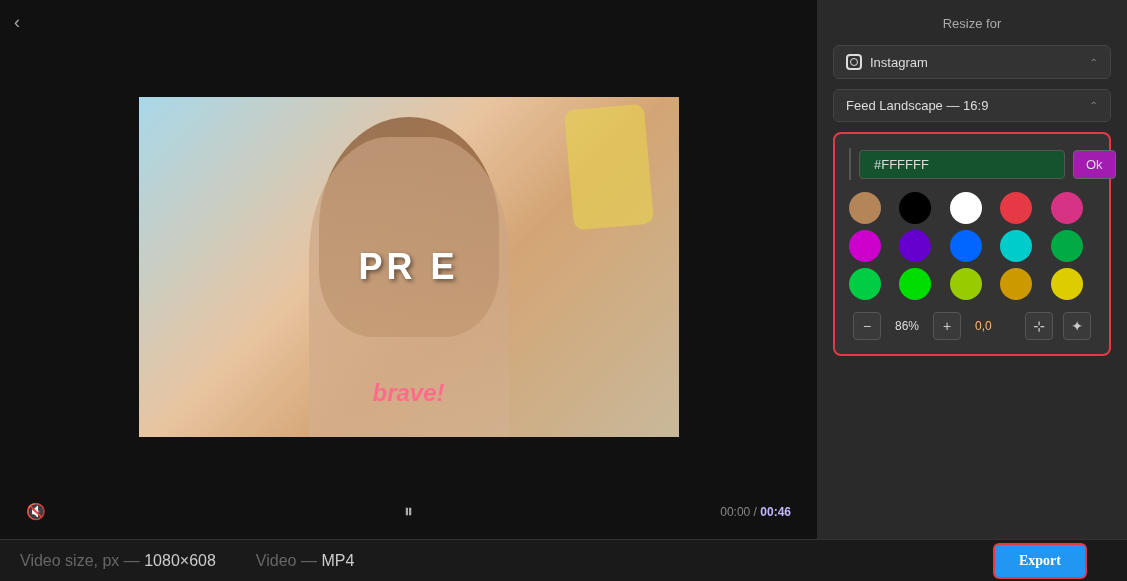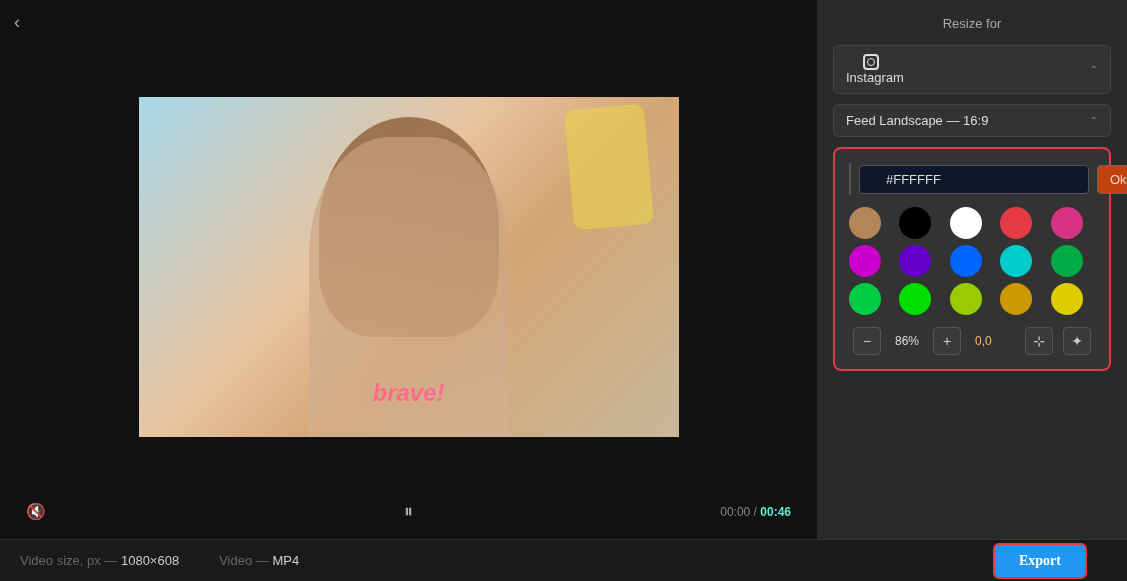--- a/index.html
+++ b/index.html
@@ -147,21 +147,21 @@
       transform: translateX(-50%);
     }
 
     .ctrl-time {
       margin-left: auto;
       font-size: 12px;
       color: #888;
     }
 
     .ctrl-time .current { color: #888; }
-    .ctrl-time .total { color: #5eead4; font-weight: bold; text-align: center; }
+    .ctrl-time .total { color: #c4b5fd; font-weight: bold; text-align: center; }
 
     .controls-inner {
       position: relative;
       display: flex;
       align-items: center;
       width: 100%;
     }
 
     
     .right-panel {
@@ -239,31 +239,31 @@
 
     .color-swatch-white {
       width: 32px;
       height: 32px;
       background: #fff;
       border-radius: 4px;
       border: 1px solid #555;
     }
 
     .color-hex-input {
-      background: #0f172a;
+      background: #14532d;
       border: 1px solid #555;
       border-radius: 4px;
       color: #ddd;
       font-size: 13px;
-      padding: 6px 26px;
+      padding: 6px 14px;
       flex: 1;
     }
 
     .ok-btn {
-      background: #c2410c;
+      background: #a21caf;
       border: 1px solid #666;
       border-radius: 4px;
       color: #ddd;
       font-size: 13px;
       padding: 6px 12px;
       cursor: pointer;
     }
 
     .color-swatches {
       display: grid;
@@ -341,21 +341,21 @@
       background: #1a1a1a;
       border-top: 1px solid #333;
       display: flex;
       align-items: center;
       padding: 0 20px;
       gap: 40px;
     }
 
     .status-text {
       color: #888;
-      font-size: 13px;
+      font-size: 16px;
     }
 
     .status-text .label { color: #666; }
     .status-text .value { color: #ccc; }
 
     .export-btn {
       margin-left: auto;
       background: #2196F3;
       color: white;
       border: 2px solid #e63946;
@@ -376,20 +376,21 @@
   <div class="video-panel">
     <div class="back-btn">‹</div>
 
     <div class="video-container">
       <div class="video-frame">
         <div class="video-bg">
           <div class="yellow-shape"></div>
           <div class="video-hair"></div>
           <div class="video-figure"></div>
           <div class="video-text-overlay">
+            <div>PR   E</div>
           </div>
           <div class="video-bottom-text">brave!</div>
         </div>
       </div>
     </div>
 
     <div class="controls-bar">
       <div class="controls-inner">
         <span class="ctrl-mute">🔇</span>
         <span class="ctrl-play">⏸</span>
@@ -399,21 +400,21 @@
           <span class="total">00:46</span>
         </span>
       </div>
     </div>
   </div>
 
   <div class="right-panel">
     <div class="resize-label">Resize for</div>
 
     <div class="dropdown">
-      <span style="display:flex;align-items:center;flex-direction:column;">
+      <span style="display:flex;align-items:center;">
         <span class="ig-icon"></span>
         <span>Instagram</span>
       </span>
       <span class="arrow">⌃</span>
     </div>
 
     <div class="dropdown">
       <span>Feed Landscape — 16:9</span>
       <span class="arrow">⌃</span>
     </div>

